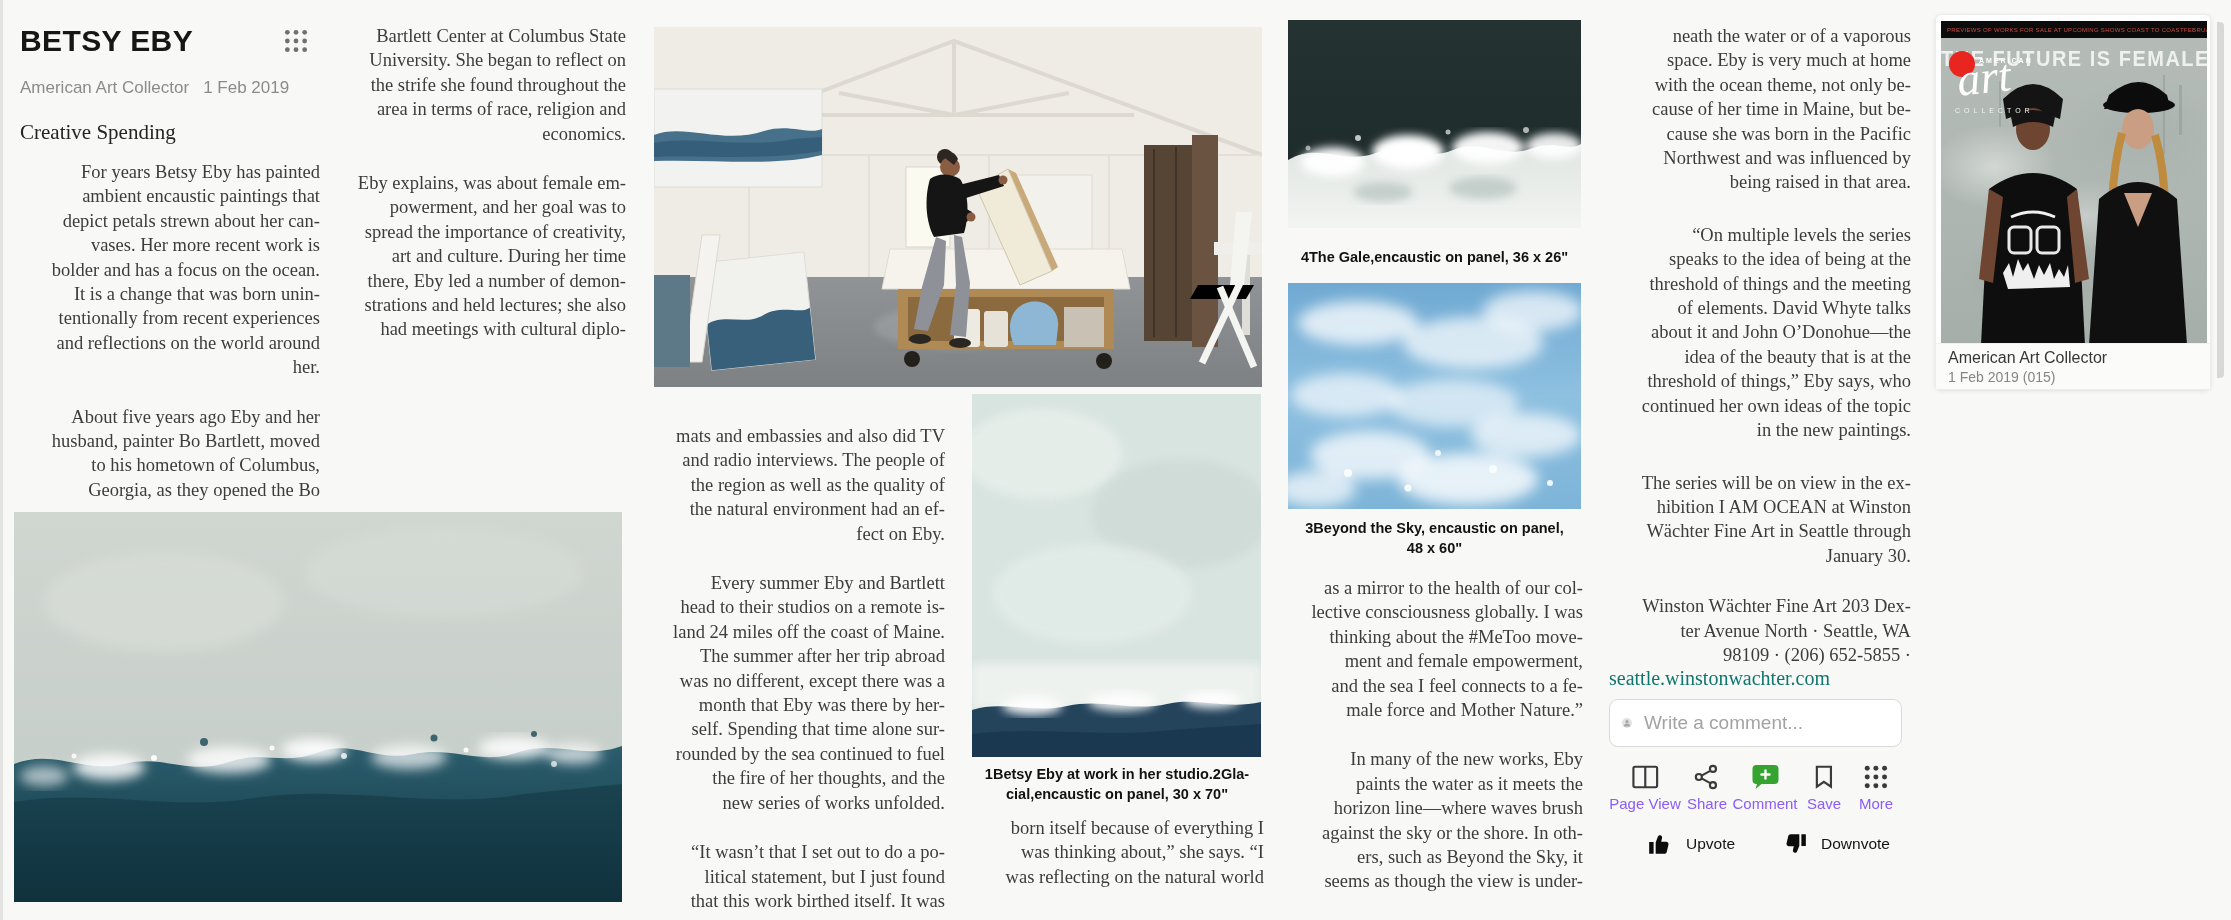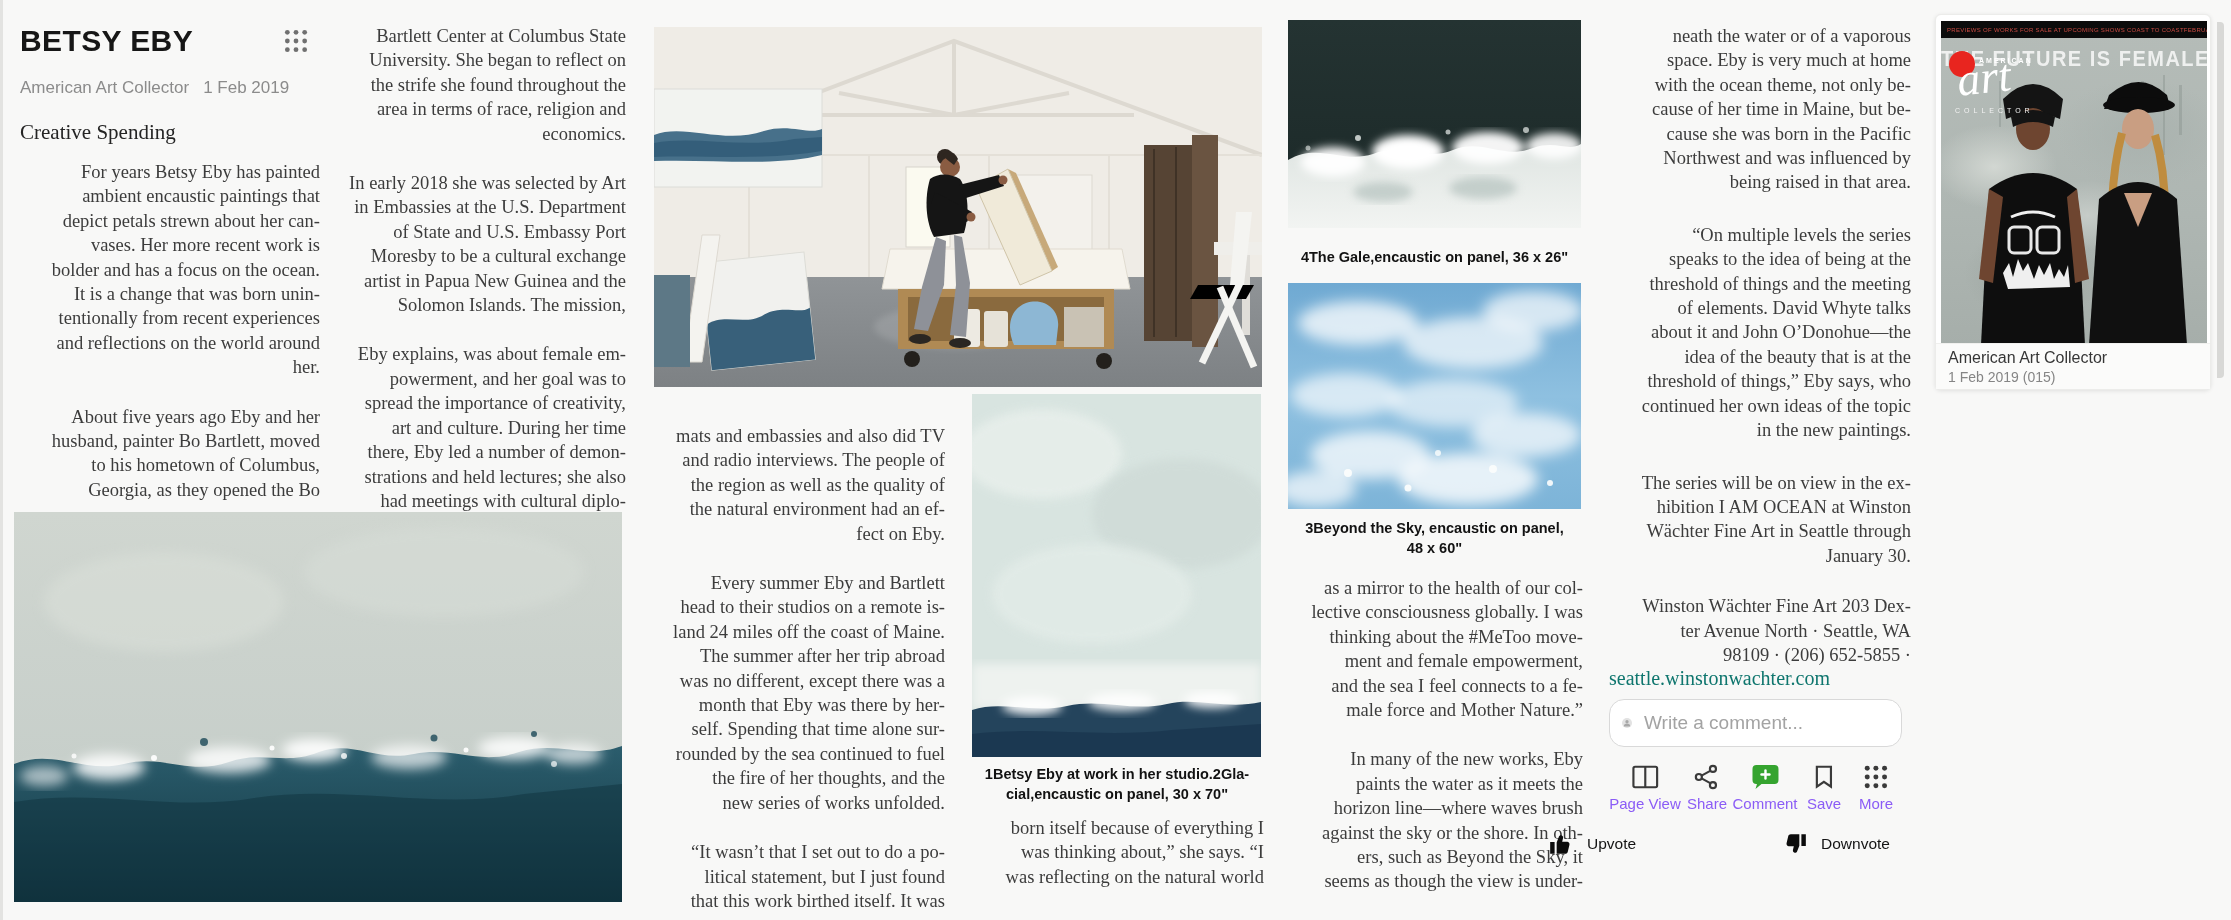--- a/index.html
+++ b/index.html
@@ -32,21 +32,21 @@
   .caption{
     font-weight:bold; font-size:14.5px; line-height:20px; color:#121212;
     text-align:center; white-space:pre; width:100%;
   }
   .art{ position:absolute; overflow:hidden; background:#dfe3e0; }
   .art svg{ display:block; }
   .ext-link{ font-family:"Liberation Serif", serif; font-size:20px; color:#0f766e; text-decoration:none; cursor:pointer; }
   
   .comment-box{
     position:absolute; left:1609px; top:699px; width:293px; height:48px;
-    background:#ffffff; border:1px solid #d9d9d9; border-radius:15px;
+    background:#ffffff; border:1px solid #d9d9d9; border-radius:9px;
     display:flex; align-items:center; padding:0 12px; gap:12px;
   }
   .comment-box input{
     border:none; outline:none; flex:1; font-size:19px; color:#444;
     font-family:"Liberation Sans", sans-serif; background:transparent;
   }
   .comment-box input::placeholder{ color:#a3a3a3; }
   
   .action{
     position:absolute; top:764px; transform:translateX(-50%);
@@ -140,26 +140,20 @@
 to his hometown of Columbus,
 Georgia, as they opened the Bo</div>
 </div>
 
 <div class="abs" style="left:334px; top:24px; width:292px;">
   <div class="para">Bartlett Center at Columbus State
 University. She began to reflect on
 the strife she found throughout the
 area in terms of race, religion and
 economics.</div>
-  <div class="para">In early 2018 she was selected by Art
-in Embassies at the U.S. Department
-of State and U.S. Embassy Port
-Moresby to be a cultural exchange
-artist in Papua New Guinea and the
-Solomon Islands. The mission,</div>
   <div class="para">Eby explains, was about female em-
 powerment, and her goal was to
 spread the importance of creativity,
 art and culture. During her time
 there, Eby led a number of demon-
 strations and held lectures; she also
 had meetings with cultural diplo-</div>
 </div>
 
 <div class="abs" style="left:653px; top:424px; width:292px;">
@@ -514,21 +508,21 @@
         <circle cx="12" cy="12" r="2.3"></circle>
         <circle cx="20" cy="12" r="2.3"></circle>
       <circle cx="4" cy="20" r="2.3"></circle>
         <circle cx="12" cy="20" r="2.3"></circle>
         <circle cx="20" cy="20" r="2.3"></circle>
     </g>
   </svg>
   <span class="lbl">More</span>
 </div>
 
-<div class="vote" style="left:1548px;">
+<div class="vote" style="left:1647px;">
   <svg width="26" height="26" viewBox="0 0 24 24">
     <path d="M2 10.2h4.1V21H2zM8 21h7.9c1.1 0 2-.7 2.3-1.7l1.6-6.6c.3-1.4-.7-2.7-2.1-2.7h-4.6l.8-3.6c.2-1.1-.4-2.2-1.5-2.5-.9-.2-1.8.2-2.2 1L8 10.5z" fill="#0c0c0c"></path>
   </svg>
   <span class="lbl">Upvote</span>
 </div>
 
 <div class="vote" style="left:1782px;">
   <svg width="26" height="26" viewBox="0 0 24 24">
     <path transform="rotate(180 12 12)" d="M2 10.2h4.1V21H2zM8 21h7.9c1.1 0 2-.7 2.3-1.7l1.6-6.6c.3-1.4-.7-2.7-2.1-2.7h-4.6l.8-3.6c.2-1.1-.4-2.2-1.5-2.5-.9-.2-1.8.2-2.2 1L8 10.5z" fill="#0c0c0c"></path>
   </svg>

